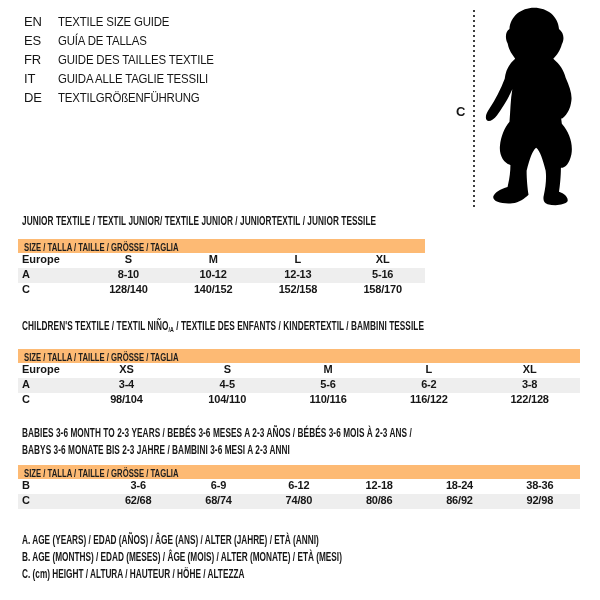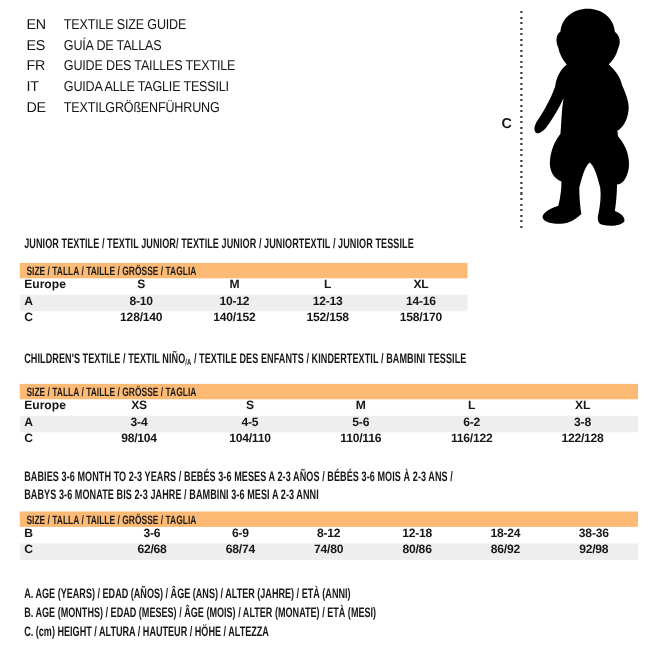--- a/index.html
+++ b/index.html
@@ -101,21 +101,21 @@
       <span class="t-cell">S</span>
       <span class="t-cell">M</span>
       <span class="t-cell">L</span>
       <span class="t-cell">XL</span>
     </div>
     <div class="t-row striped">
       <span class="t-label">A</span>
       <span class="t-cell">8-10</span>
       <span class="t-cell">10-12</span>
       <span class="t-cell">12-13</span>
-      <span class="t-cell">14-16</span>
+      <span class="t-cell">5-16</span>
     </div>
     <div class="t-row">
       <span class="t-label">C</span>
       <span class="t-cell">128/140</span>
       <span class="t-cell">140/152</span>
       <span class="t-cell">152/158</span>
       <span class="t-cell">158/170</span>
     </div>
   </div>
 
@@ -157,21 +157,21 @@
     <div>BABYS 3-6 MONATE BIS 2-3 JAHRE / BAMBINI 3-6 MESI A 2-3 ANNI</div>
   </div>
   <div class="size-table t3">
     <div class="band">
       <span class="band-text">SIZE / TALLA / TAILLE / GRÖSSE / TAGLIA</span>
     </div>
     <div class="t-row">
       <span class="t-label">B</span>
       <span class="t-cell">3-6</span>
       <span class="t-cell">6-9</span>
-      <span class="t-cell">8-12</span>
+      <span class="t-cell">6-12</span>
       <span class="t-cell">12-18</span>
       <span class="t-cell">18-24</span>
       <span class="t-cell">38-36</span>
     </div>
     <div class="t-row striped">
       <span class="t-label">C</span>
       <span class="t-cell">62/68</span>
       <span class="t-cell">68/74</span>
       <span class="t-cell">74/80</span>
       <span class="t-cell">80/86</span>

